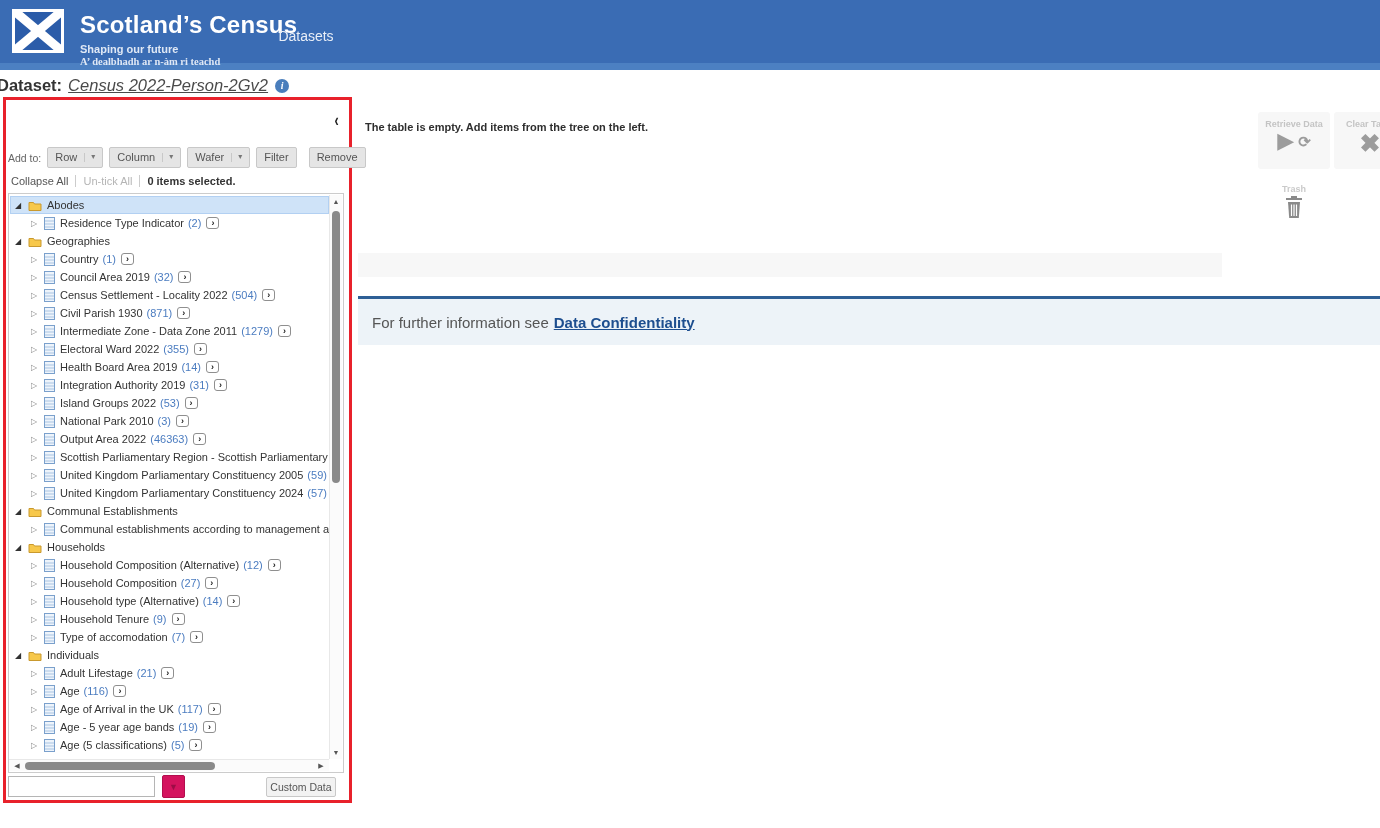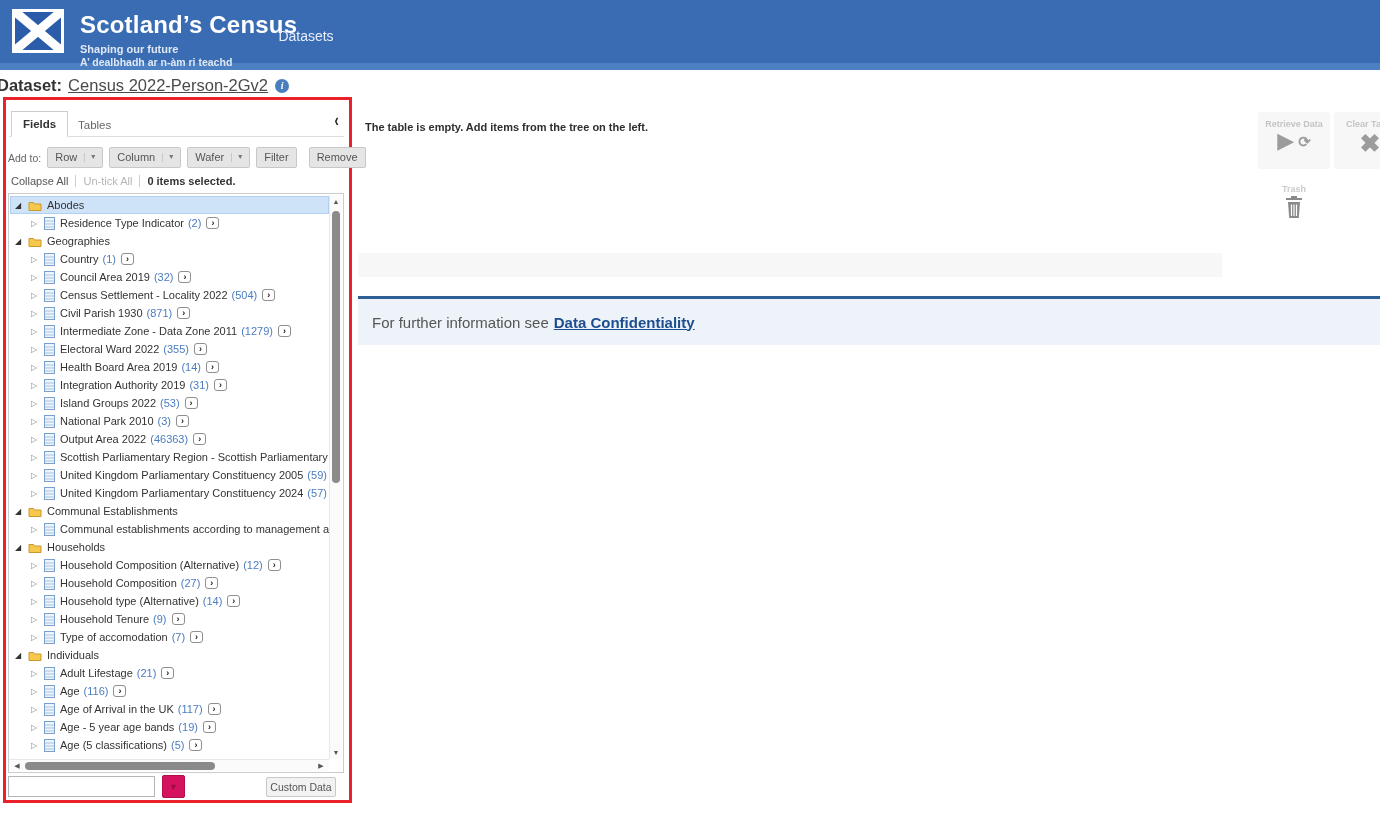--- a/index.html
+++ b/index.html
@@ -10,29 +10,29 @@
   }
   
   .header { position: absolute; left: 0; top: 0; width: 1380px; height: 70px;
     background: linear-gradient(to bottom, #3a6cb4 0, #3a6cb4 63px, #4c80c2 63px, #4c80c2 70px); }
   .flag { position: absolute; left: 12px; top: 9px; width: 52px; height: 44px;
     background: #2b5ca9; border: 3px solid #fff; overflow: hidden; }
   .flag svg { position: absolute; left: 0; top: 0; }
   .brand { position: absolute; left: 80px; top: 11px; color: #fff; }
   .brand-title { font-size: 24px; font-weight: bold; letter-spacing: .2px; }
   .brand-tag1 { font-size: 11px; font-weight: bold; color: #dfe8f5; margin-top: 4px; }
-  .brand-tag2 { font-size: 10.5px; font-weight: bold; color: #dfe8f5; margin-top: 1px; }
+  .brand-tag2 { font-size: 10.5px; font-weight: bold; color: #dfe8f5; margin-top: 1px; font-family: Liberation Serif, serif; }
   .nav-item { position: absolute; top: 0; height: 71px; display: flex; align-items: center;
     justify-content: center; font-size: 14px; color: #e8eef7; cursor: pointer; }
   .nav-datasets { left: 272px; width: 68px; }
   .nav-tableview { left: 354px; width: 84px; background: #1d3a5f; font-weight: bold; }
   
   .dataset-line { position: absolute; left: -3px; top: 76px; font-size: 16.5px; display: flex; align-items: center; }
   .dataset-label { font-weight: bold; color: #333; margin-right: 6px; }
-  .dataset-link { color: #4a4a4a; text-decoration: underline; }
+  .dataset-link { color: #4a4a4a; text-decoration: underline; font-style: italic; }
   .info-icon { display: inline-block; width: 14px; height: 14px; margin-left: 7px; border-radius: 50%;
     background: #4a7ebc; color: #fff; font-size: 10px; font-weight: bold; text-align: center;
     line-height: 14px; font-family: "Liberation Serif", serif; font-style: italic; }
   
   .left-panel { position: absolute; left: 3px; top: 97px; width: 349px; height: 706px;
     border: 3px solid #e8212b; background: #fff; }
   .fp-tabs { position: absolute; left: 3px; top: 10px; right: 5px; height: 27px; border-bottom: 1px solid #ddd; }
   .tab { position: absolute; bottom: -1px; padding: 6px 11px; font-size: 11.5px; cursor: pointer; }
   .tab-fields { left: 2px; background: #fff; border: 1px solid #ccc; border-bottom: 1px solid #fff;
     font-weight: bold; color: #333; }
@@ -125,24 +125,20 @@
   <div class="nav-item nav-datasets">Datasets</div>
 </div>
 
 <div class="dataset-line">
   <span class="dataset-label">Dataset:</span>
   <a class="dataset-link">Census 2022-Person-2Gv2</a>
   <span class="info-icon">i</span>
 </div>
 
 <div class="left-panel">
-  <div class="fp-tabs">
-    <div class="tab tab-fields">Fields</div>
-    <div class="tab tab-tables">Tables</div>
-  </div>
   <div class="collapse-chevron">‹</div>
 
   <div class="fp-toolbar">
     <span>Add to:</span>
     <span class="btn">
         <span>Row</span>
         <span class="caret">▾</span>
       </span>
     <span class="btn">
         <span>Column</span>

